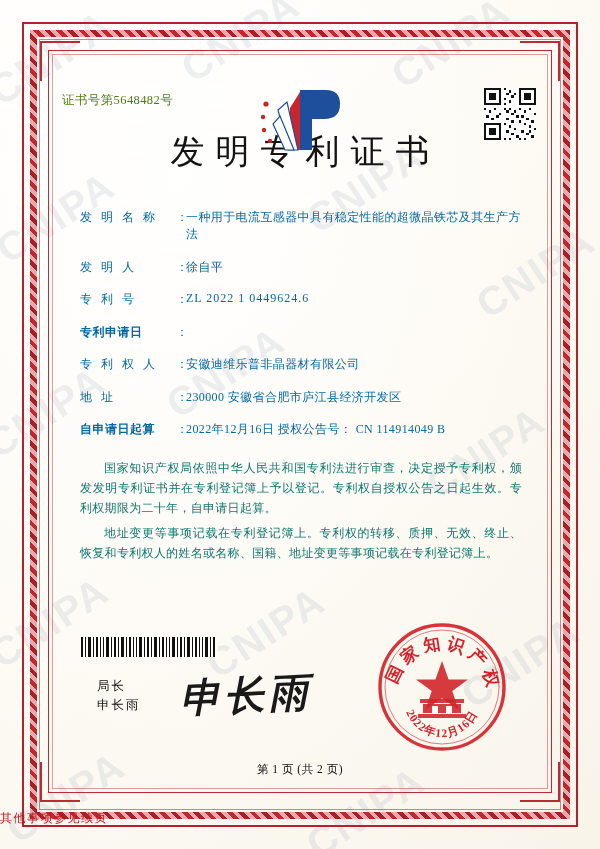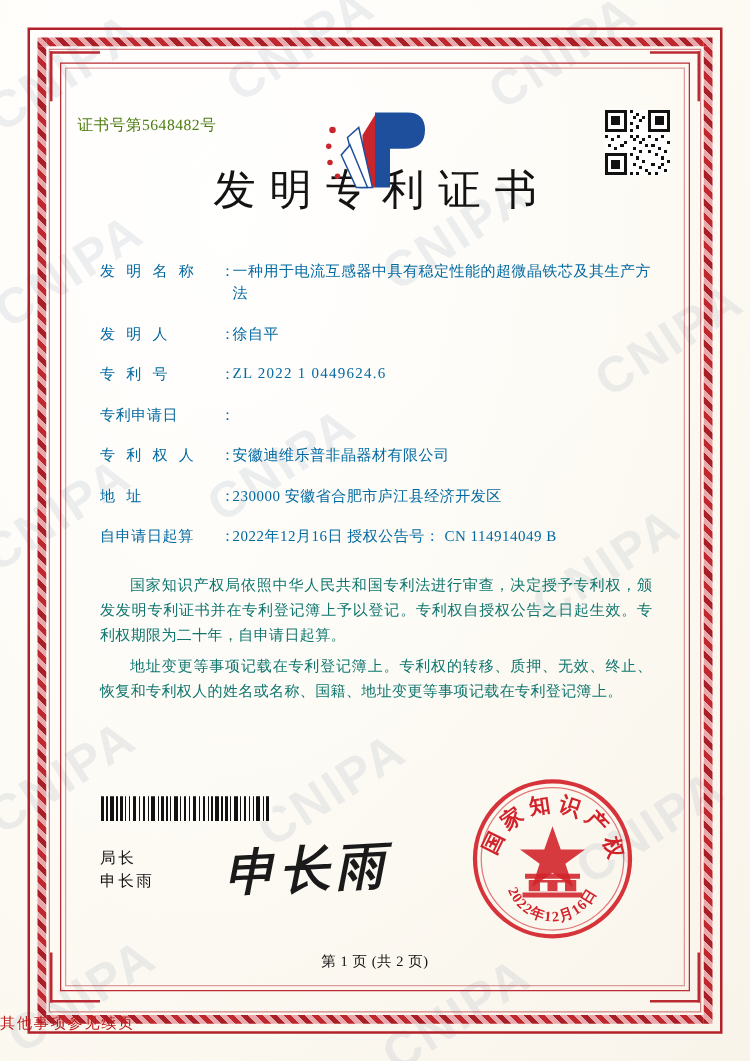--- a/index.html
+++ b/index.html
@@ -136,21 +136,21 @@
     align-items: flex-start;
     margin-bottom: 15.5px;
     font-size: 12px;
     color: #0369a1;
   }
   .flabel {
     width: 96px;
     flex: 0 0 96px;
     letter-spacing: 3px;
   }
-  .flabel.wide { letter-spacing: 0.5px; width: 96px; flex: 0 0 96px; }
+  .flabel.wide { letter-spacing: 0.5px; width: 96px; flex: 0 0 96px; font-weight: bold; }
   .fcolon { width: 10px; flex: 0 0 10px; }
   .fvalue {
     flex: 1;
     letter-spacing: 0.4px;
   }
   .fvalue.mono { font-family: "Liberation Serif", serif; letter-spacing: 1px; }
 
   .para {
     margin-top: 20px;
     padding: 0 16px 0 18px;
@@ -167,21 +167,21 @@
   .barcode {
     position: absolute;
     left: 18px;
     bottom: 126px;
     width: 138px;
     height: 20px;
   }
 
   .signblock {
     position: absolute;
-    left: 18px;
+    left: 35px;
     bottom: 68px;
     font-size: 12.5px;
     line-height: 19px;
     letter-spacing: 2px;
     color: #111;
   }
 
   .handsign {
     position: absolute;
     left: 118px;

